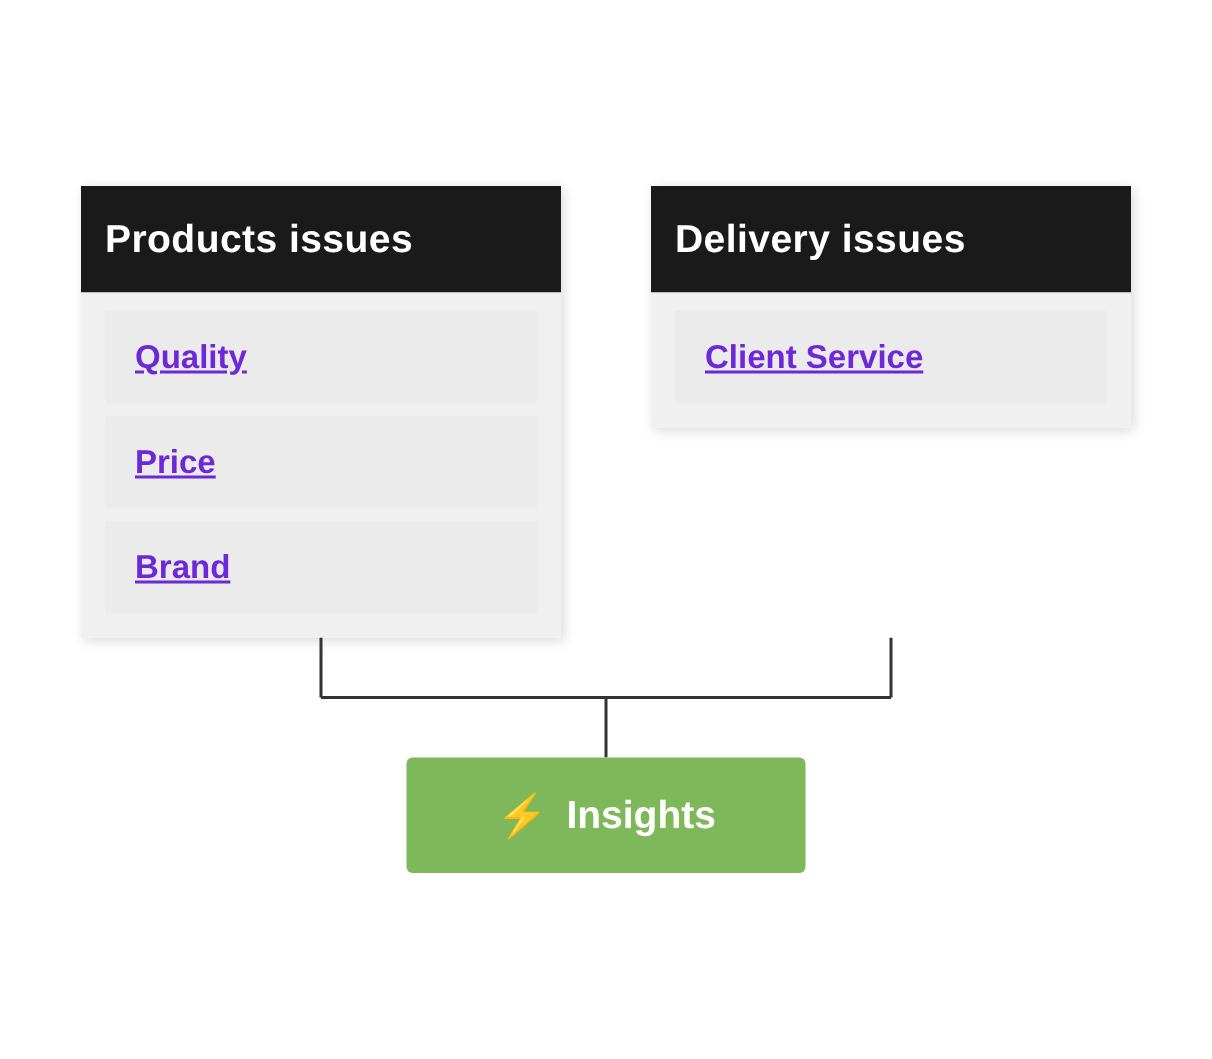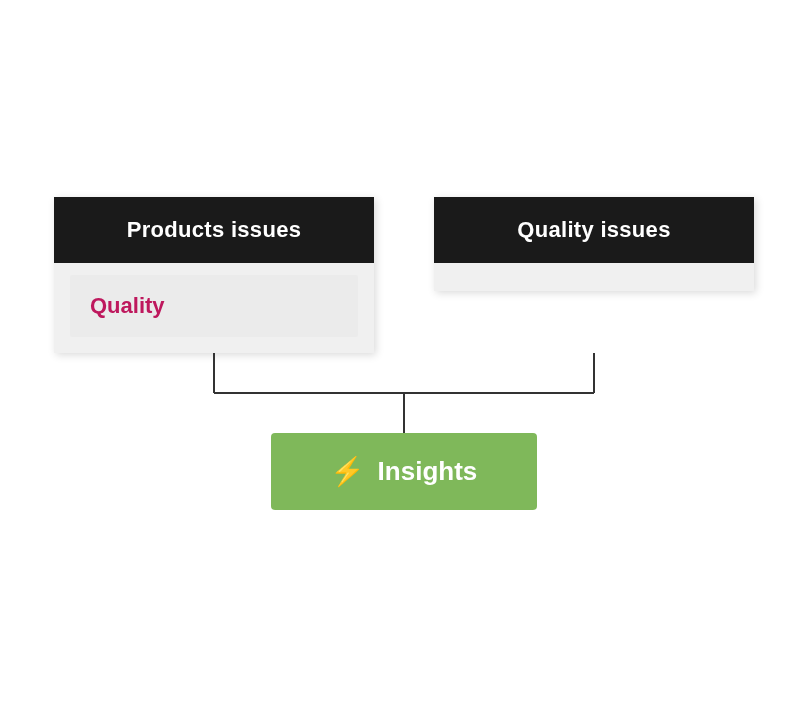--- a/index.html
+++ b/index.html
@@ -30,40 +30,41 @@
     .category-box {
       display: flex;
       flex-direction: column;
       width: 320px;
       background: #ffffff;
       box-shadow: 2px 2px 8px rgba(0,0,0,0.15);
     }
     .category-header {
       background: #1a1a1a;
       color: #ffffff;
-      font-size: 22px;
+      font-size: 26px;
       font-weight: 700;
-      text-align: center;
+      text-align: left;
       padding: 20px 16px;
       letter-spacing: 0.3px;
     }
     .category-items {
       background: #f0f0f0;
       padding: 12px 16px 16px;
       display: flex;
       flex-direction: column;
       gap: 8px;
     }
     .category-item {
       background: #ebebeb;
-      color: #be185d;
+      color: #6d28d9;
       font-size: 22px;
       font-weight: 600;
       padding: 18px 20px;
       border-radius: 2px;
+      text-decoration: underline;
     }
     
     .connector-area {
       position: relative;
       width: 700px;
       height: 80px;
       margin-top: 0;
     }
     .connector-area svg {
       width: 100%;
@@ -90,26 +91,29 @@
 </head>
 <body>
 
 <div class="diagram-container">
   <div class="top-row">
 
     <div class="category-box" id="products-box">
       <div class="category-header">Products issues</div>
       <div class="category-items">
         <div class="category-item">Quality</div>
+        <div class="category-item">Price</div>
+        <div class="category-item">Brand</div>
       </div>
     </div>
 
     <div class="category-box" id="services-box">
-      <div class="category-header">Quality issues</div>
+      <div class="category-header">Delivery issues</div>
       <div class="category-items">
+        <div class="category-item">Client Service</div>
       </div>
     </div>
 
   </div>
 
   <div class="connector-area">
     <svg viewBox="0 0 700 80" preserveAspectRatio="none">
 
       <line x1="160" y1="0" x2="160" y2="40" stroke="#333" stroke-width="2"></line>
 

